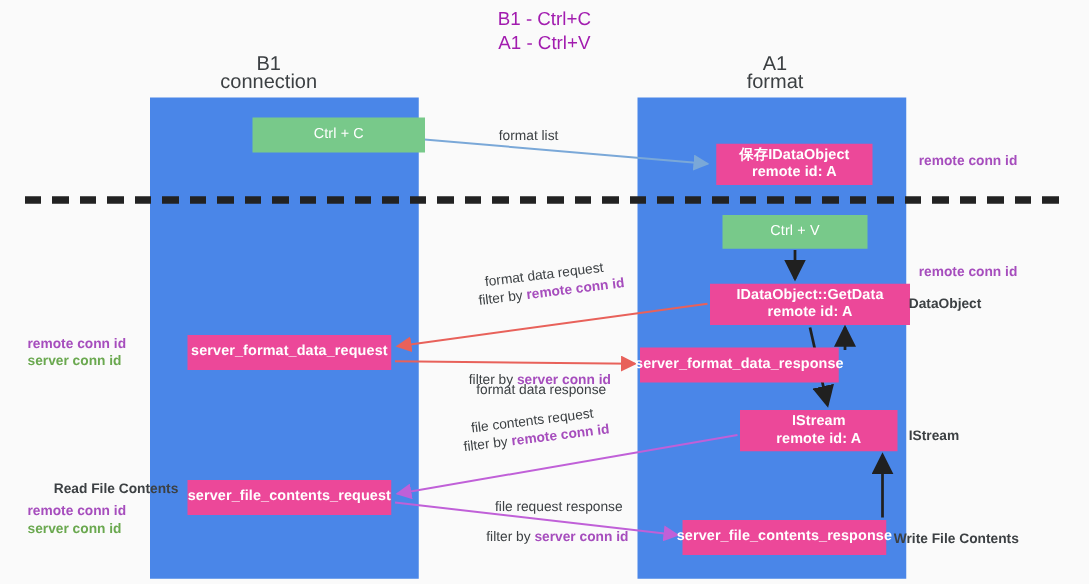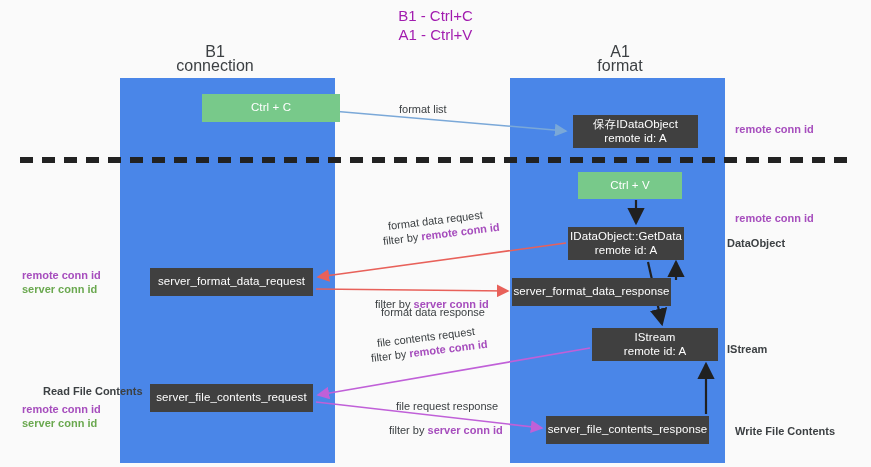--- a/index.html
+++ b/index.html
@@ -36,43 +36,43 @@
   
   .box{
     box-sizing:border-box;
     display:flex;align-items:center;justify-content:center;
     text-align:center;
     color:#ffffff;font-size:11.5px;line-height:13.5px;
     white-space:pre-line;
     letter-spacing:.1px;
   }
   .box.green{background:#76c893;background:#78c98a;}
-  .box.orange{background:#404040;}
+  .box.orange{background:#ec4899;font-weight:bold;}
 
   #box-ctrlc{left:158px;top:94px;width:138px;height:28px;margin-left:44px;}
   #box-idataobject{left:573px;top:115px;width:125px;height:33px;}
-  #box-ctrlv{left:578px;top:172px;width:104px;height:27px;}
-  #box-getdata{left:568px;top:227px;width:116px;height:33px;}
+  #box-ctrlv{left:578px;top:172px;width:116px;height:27px;}
+  #box-getdata{left:568px;top:227px;width:160px;height:33px;}
   #box-fmt-req{left:150px;top:268px;width:163px;height:28px;}
   #box-fmt-resp{left:512px;top:278px;width:159px;height:28px;}
   #box-istream{left:592px;top:328px;width:126px;height:33px;}
   #box-file-req{left:150px;top:384px;width:163px;height:28px;}
   #box-file-resp{left:546px;top:416px;width:163px;height:28px;}
 
   
   .ann{font-size:11px;line-height:14px;white-space:pre-line;font-weight:bold;}
   .ann.purple{color:#a64dbd;font-weight:bold;}
   .ann.green{color:#6aa84f;font-weight:bold;}
   .ann.dark{color:#3c4043;}
 
   #ann-remote-1{left:735px;top:122px;}
   #ann-remote-2{left:735px;top:211px;}
   #ann-dataobject{left:727px;top:236px;}
   #ann-istream{left:727px;top:342px;}
-  #ann-writefile{left:735px;top:424px;}
+  #ann-writefile{left:715px;top:424px;}
 
   #ann-left-conn{left:22px;top:268px;}
   #ann-read-file{left:30px;top:384px;padding-left:13px;}
   #ann-left-conn2{left:22px;top:402px;}
 
   
   .alabel{font-size:11px;color:#3c4043;white-space:nowrap;}
   .alabel b{font-weight:bold;}
   .alabel .p{color:#a64dbd;}
   .alabel .g{color:#a64dbd;}

